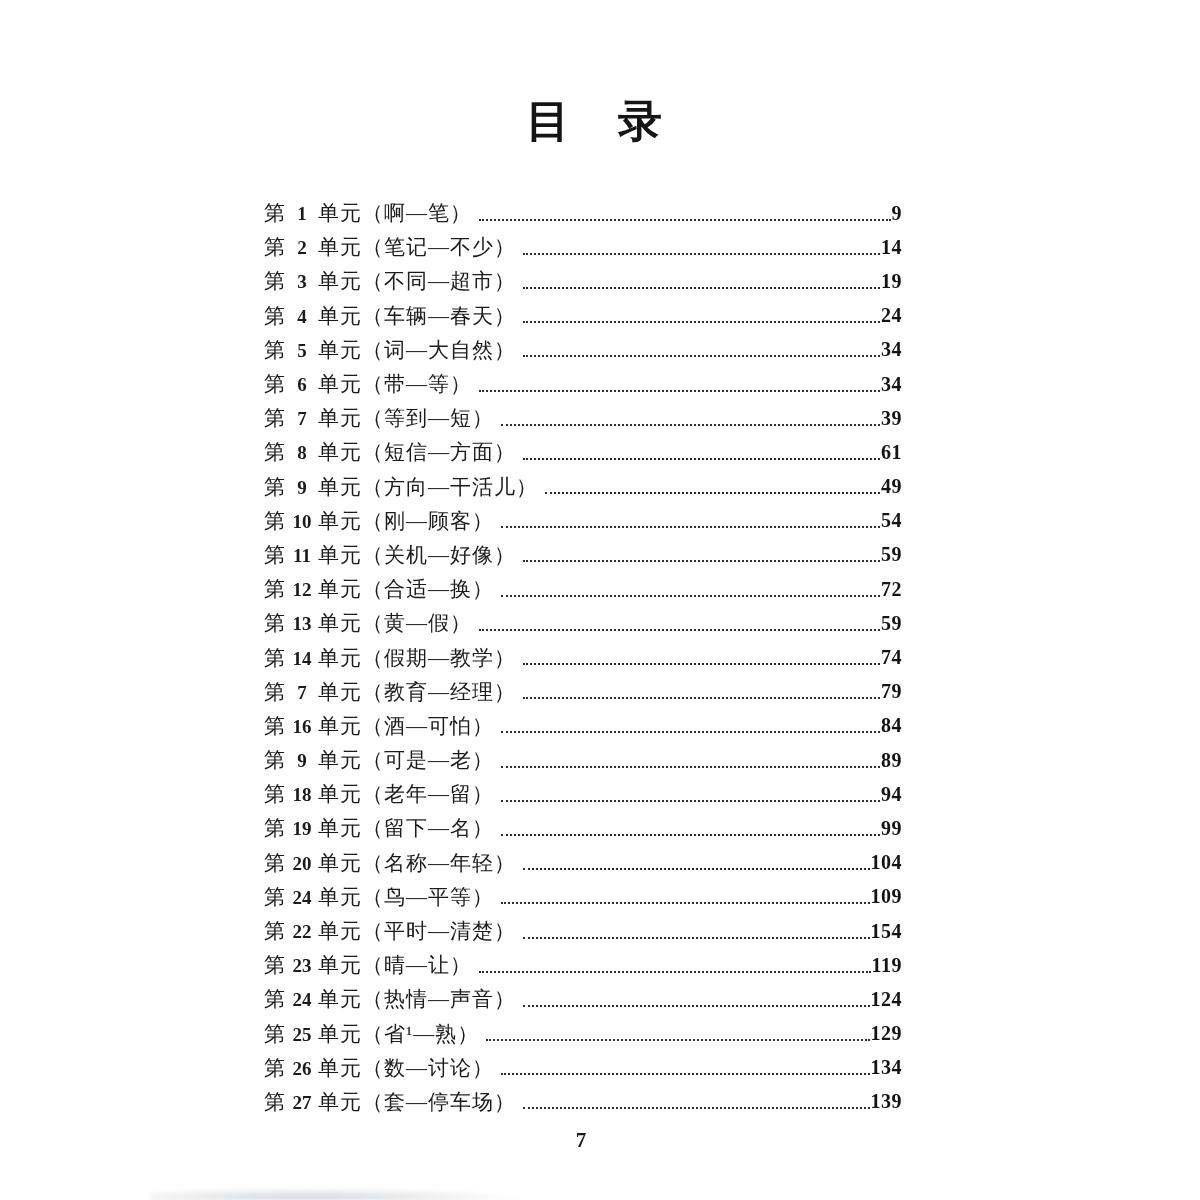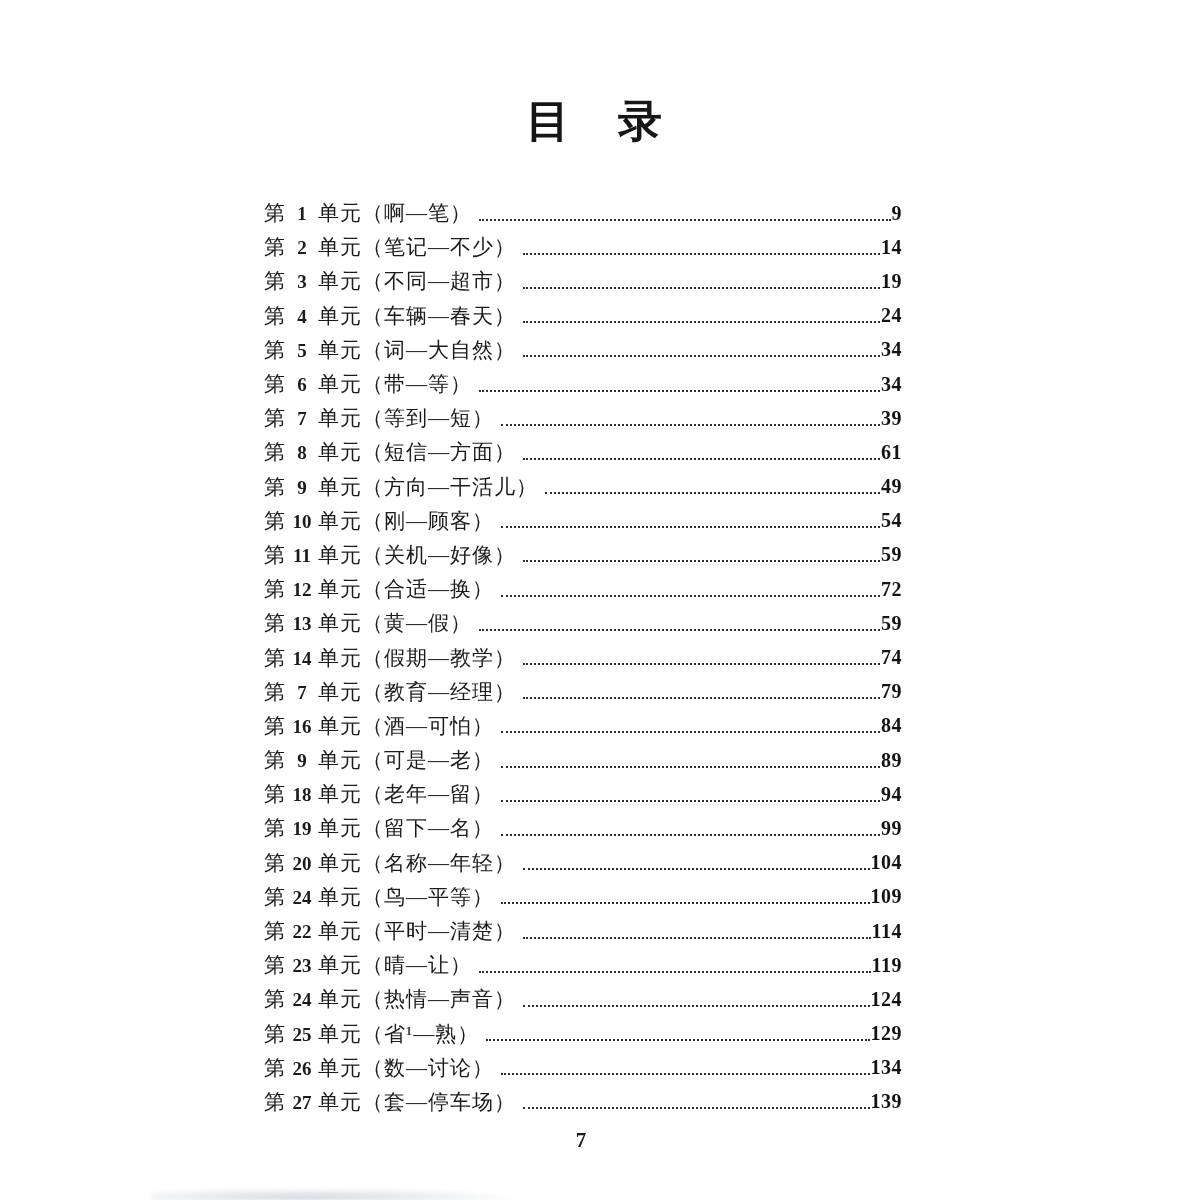--- a/index.html
+++ b/index.html
@@ -327,21 +327,21 @@
   </div>
 
   <div class="row">
     <span class="label">
       <span class="pfx">第</span>
       <span class="num">22</span>
       <span class="unit">单元</span>
       <span class="range">（平时—清楚）</span>
     </span>
     <span class="dots"></span>
-    <span class="pageno">114</span>
+    <span class="pageno">154</span>
   </div>
 
   <div class="row">
     <span class="label">
       <span class="pfx">第</span>
       <span class="num">23</span>
       <span class="unit">单元</span>
       <span class="range">（晴—让）</span>
     </span>
     <span class="dots"></span>

